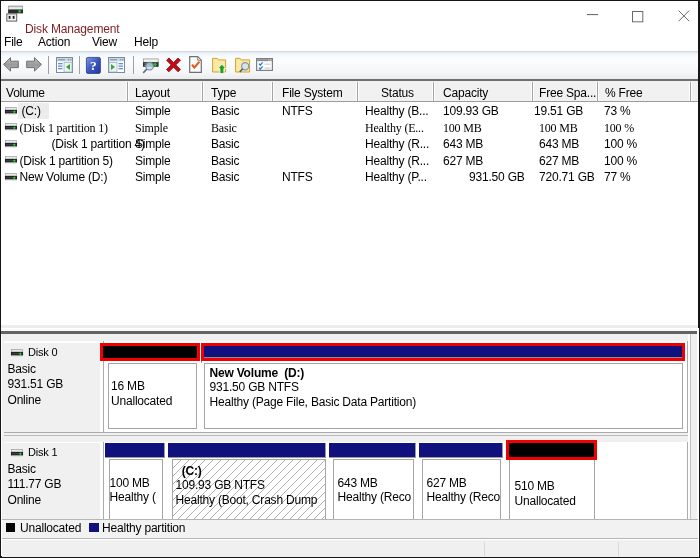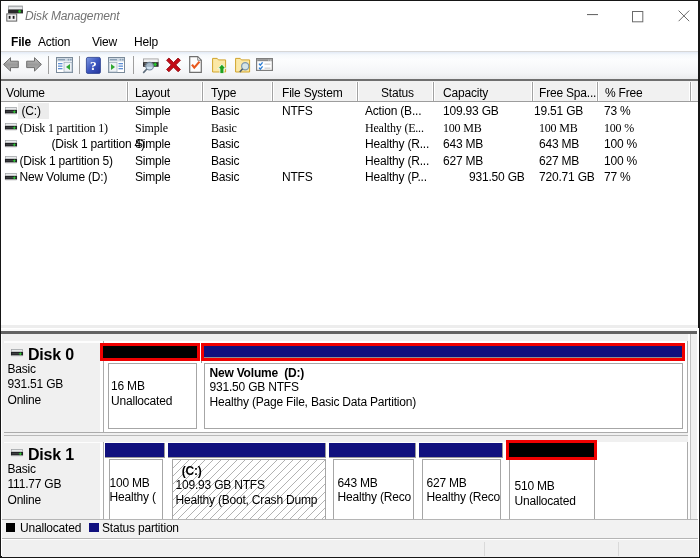--- a/index.html
+++ b/index.html
@@ -2,21 +2,21 @@
 <html><head>
 <meta charset="utf-8">
 <style>
 * { margin:0; padding:0; box-sizing:border-box; }
 html,body { width:700px; height:558px; overflow:hidden; background:#fff;
   font-family:"Liberation Sans", sans-serif; font-size:12px; color:#000; }
 .abs { position:absolute; }
 #win { position:absolute; left:0; top:0; width:700px; height:558px;
   border:1px solid #161616; border-right-width:2px; border-bottom-width:2px; background:#fff; }
 
-#titletext { position:absolute; left:24px; top:8px; color:#737373; font-size:12px; letter-spacing:-0.15px;font-style:italic; }
+#titletext { position:absolute; left:24px; top:21px; color:#7f1d1d; font-size:12px; letter-spacing:-0.15px; }
 
 .menuitem { position:absolute; top:33.8px; font-size:12px; letter-spacing:-0.2px; }
 #menusep { position:absolute; left:0; top:50px; width:697px; height:1px; background:#d7d7d7; }
 
 #toolbar { position:absolute; left:0; top:51px; width:697px; height:27px;
   background:linear-gradient(#e2eaf6 0px, #f6f9fc 3px, #fcfdfe 8px, #f4f5f7 21px, #eaebed 27px); }
 .tsep { position:absolute; top:4px; width:1px; height:18px; background:#9f9f9f; }
 
 #hdrline { position:absolute; left:0; top:78px; width:697px; height:2px; background:#6f6f6f; }
 #header { position:absolute; left:0; top:80px; width:697px; height:21px;
@@ -33,21 +33,21 @@
 #band2 { position:absolute; left:0; top:327.5px; width:697px; height:2.5px; background:#fafafa; }
 #darkline { position:absolute; left:0; top:330px; width:697px; height:2.5px; background:#636363; }
 #graph { position:absolute; left:1px; top:332.5px; width:696px; height:205px; background:#f0f0f0; }
 .cellwhite { position:absolute; background:#fff; }
 .hline { position:absolute; background:#ababab; }
 .vline { position:absolute; background:#ababab; }
 #rline { position:absolute; left:689.3px; top:333px; width:1.2px; height:185px; background:#c2c2c2; }
 #rwhite { position:absolute; left:686.8px; top:333px; width:2px; height:185.5px; background:#fdfdfd; }
 #wstrip { position:absolute; left:695.5px; top:327px; width:2px; height:229px; background:#fff; }
 .diskrow { position:absolute; left:2px; width:683px; }
-.dname { position:absolute; left:25px; top:7px; font-weight:bold; font-size:16px; letter-spacing:-0.2px; }
+.dname { position:absolute; left:25px; top:7px; font-weight:normal; font-size:11px; letter-spacing:-0.2px; }
 .dinfo { position:absolute; left:4.5px; top:23px; font-size:12px; letter-spacing:-0.2px; line-height:15.4px; }
 .bar { position:absolute; height:14.5px; background:#10107e; border-bottom:1.3px solid #9a9a9a; border-right:1.2px solid #9a9a9a; }
 .redbar { position:absolute; border:3px solid #f00000; }
 .pbox { position:absolute; background:#fff; border:1px solid #a6a6a6; overflow:hidden; }
 .ptxt { position:absolute; font-size:12px; letter-spacing:-0.2px; line-height:14.6px; white-space:nowrap; }
 
 
 #legend { position:absolute; left:1px; top:517.5px; width:696px; height:20px; background:#f2f2f2;
   border-top:1px solid #b5b5b5; border-bottom:1px solid #b5b5b5; }
 .lsq { position:absolute; top:3px; width:9.5px; height:9.5px; }
@@ -80,21 +80,21 @@
   <svg style="left:586px; top:13px;" width="11" height="2" viewBox="0 0 11 2">
       <rect width="11" height="1.1" fill="#6b6b6b"></rect>
     </svg>
   <svg style="left:630.5px; top:9.5px;" width="12" height="12" viewBox="0 0 12 12">
       <rect x="0.5" y="0.5" width="10.3" height="10.3" fill="none" stroke="#6b6b6b" stroke-width="1"></rect>
     </svg>
   <svg style="left:677px; top:9px;" width="12" height="12" viewBox="0 0 12 12">
       <path d="M0.6,0.6 L11.2,11.2 M11.2,0.6 L0.6,11.2" stroke="#6b6b6b" stroke-width="1"></path>
     </svg>
 
-  <div class="menuitem" style="left:10px;font-weight:bold;">File</div>
+  <div class="menuitem" style="left:3px;">File</div>
   <div class="menuitem" style="left:37px;">Action</div>
   <div class="menuitem" style="left:91px;">View</div>
   <div class="menuitem" style="left:133px;">Help</div>
   <div id="menusep"></div>
 
   <div id="toolbar">
     <svg style="left:2px; top:5px;" width="16" height="15" viewBox="0 0 16 15">
       <path d="M7.5,0.7 L7.5,4.2 L15.3,4.2 L15.3,10.6 L7.5,10.6 L7.5,14.1 L0.6,7.4 Z" fill="url(#garrow)" stroke="#6e6e6e" stroke-width="1"></path>
     </svg>
     <svg style="left:25px; top:5px;" width="16" height="15" viewBox="0 0 16 15">
@@ -215,21 +215,21 @@
   <div id="list">
     <div class="row" style="top:1.5px;">
       <div class="hl"></div>
       <svg style="left:2px; top:3px;" width="14" height="8" viewBox="0 0 14 9">
           <use href="#drv"></use>
         </svg>
       <div class="cell" style="left:19.5px;">(C:)</div>
       <div class="cell" style="left:133px;">Simple</div>
       <div class="cell" style="left:209px;">Basic</div>
       <div class="cell" style="left:280px;">NTFS</div>
-      <div class="cell" style="left:363px;">Action (B...</div>
+      <div class="cell" style="left:363px;">Healthy (B...</div>
       <div class="cell" style="left:441px;">109.93 GB</div>
       <div class="cell" style="left:532px;">19.51 GB</div>
       <div class="cell" style="left:602px;">73 %</div>
     </div>
     <div class="row" style="top:18.1px;font-family:Liberation Serif, serif;">
       <svg style="left:2px; top:3px;" width="14" height="8" viewBox="0 0 14 9">
           <use href="#drv"></use>
         </svg>
       <div class="cell" style="left:17.5px;">(Disk 1 partition 1)</div>
       <div class="cell" style="left:133px;">Simple</div>
@@ -355,20 +355,20 @@
   <div class="pbox" style="left:421px; top:458px; width:79px; height:61px; border-bottom:none;"></div>
   <div class="ptxt" style="left:425.5px; top:474.5px;">627 MB<br>Healthy (Reco</div>
   <div class="pbox" style="left:508px; top:458px; width:86px; height:61px; border-bottom:none;"></div>
   <div class="ptxt" style="left:513.5px; top:478px;">510 MB<br>Unallocated</div>
   <div class="redbar" style="left:505px; top:439px; width:91px; height:20px; background:#000;"></div>
 
   <div id="legend">
     <div class="lsq" style="left:3.5px; background:#000;"></div>
     <div class="ltext" style="left:18px;">Unallocated</div>
     <div class="lsq" style="left:87px; background:#10107e;"></div>
-    <div class="ltext" style="left:100px;">Status partition</div>
+    <div class="ltext" style="left:100px;">Healthy partition</div>
   </div>
 
   <div id="status">
     <div class="ssep" style="left:482px;"></div>
     <div class="ssep" style="left:616px;"></div>
   </div>
 </div>
 
 </body></html>

